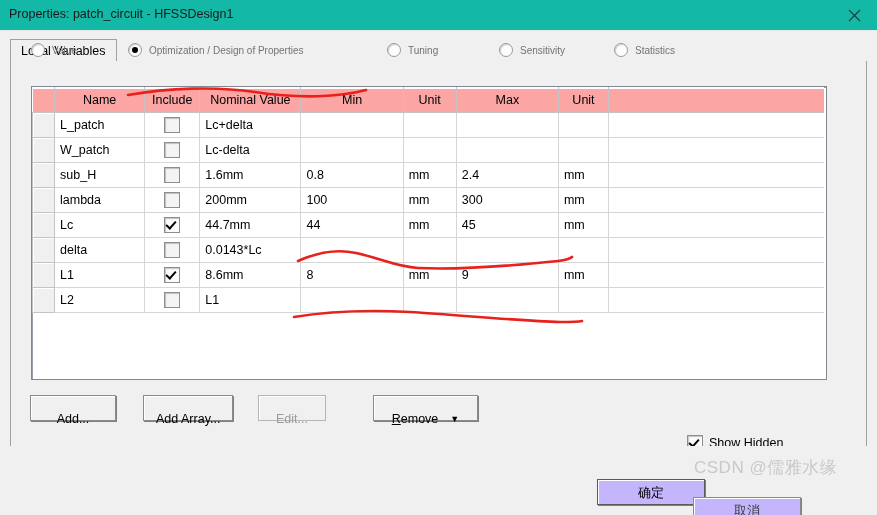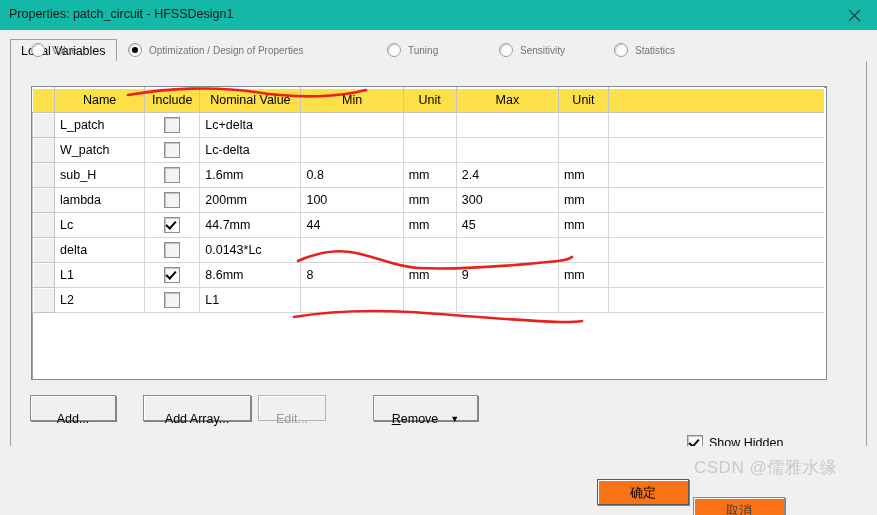--- a/index.html
+++ b/index.html
@@ -133,21 +133,21 @@
     box-shadow: inset 1px 1px 0 #9aa0a8;
     overflow: hidden;
   }
   table.grid {
     border-collapse: collapse;
     table-layout: fixed;
     width: 792px;
   }
   table.grid th {
     height: 24px;
-    background: #fde047;
+    background: #fca5a5;
     border: 1px solid #c4c4c4;
     border-top: 1px solid #ffffff;
     font-weight: normal;
     font-size: 12.5px;
     color: #000;
     text-align: center;
     padding: 0;
     box-shadow: inset 0 1px 0 #ffffff;
   }
   table.grid th.rowhdr { border-left: 1px solid #ffffff; }
@@ -245,22 +245,22 @@
   
   #footer {
     position: absolute;
     left: 0; top: 446px;
     width: 877px; height: 69px;
     background: #f0f0f0;
   }
   .footbtn {
     position: absolute;
     top: 33px;
-    width: 92px; height: 26px;
-    background: #f97316;
+    width: 108px; height: 26px;
+    background: #c4b5fd;
     border: 1px solid #8a8a8a;
     box-shadow: inset 1px 1px 0 #ffffff, 1px 1px 0 #808080;
     font-size: 13px;
     font-family: "Liberation Sans", "DejaVu Sans", sans-serif;
     color: #000;
     line-height: 24px;
     text-align: center;
     cursor: default;
   }
   .footbtn.ok { left: 597px; border-color: #5a5a5a; }
@@ -448,21 +448,21 @@
           <td></td>
           <td></td>
           <td class="filler"></td>
         </tr>
       </tbody>
   </table>
 </div>
 
 <div id="btnrow">
   <button class="wbtn" style="left:30px; width:86px">Add...</button>
-  <button class="wbtn" style="left:143px; width:108px">Add Array...</button>
+  <button class="wbtn" style="left:143px; width:90px">Add Array...</button>
   <button class="wbtn disabled" style="left:258px; width:68px">Edit...</button>
   <button class="wbtn" style="left:373px; width:105px">
     <span class="mnem">R</span><span>emove</span><span class="caret">▼</span>
   </button>
 </div>
 
 <div id="showhidden">
   <span class="cellbox checked"></span>
   <span class="lbl">Show Hidden</span>
 </div>

